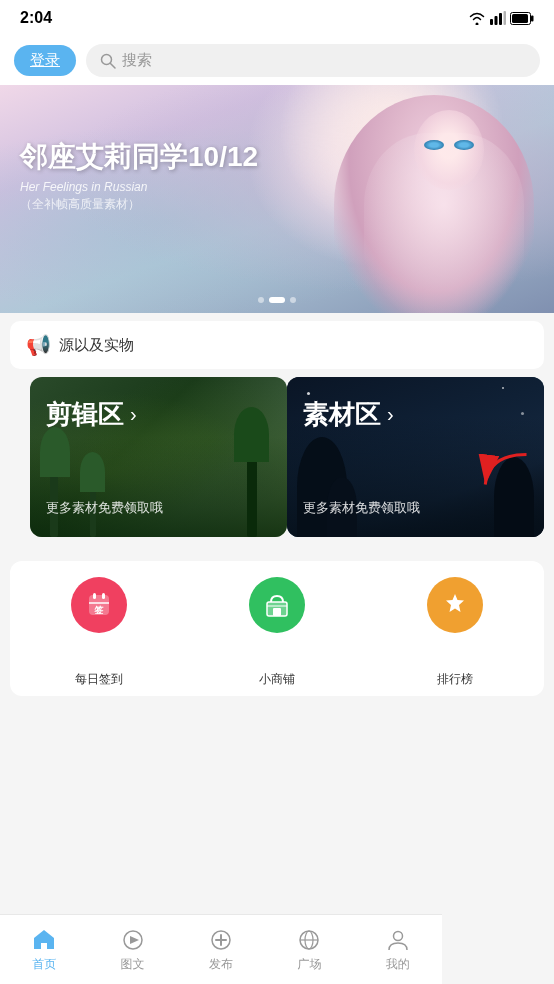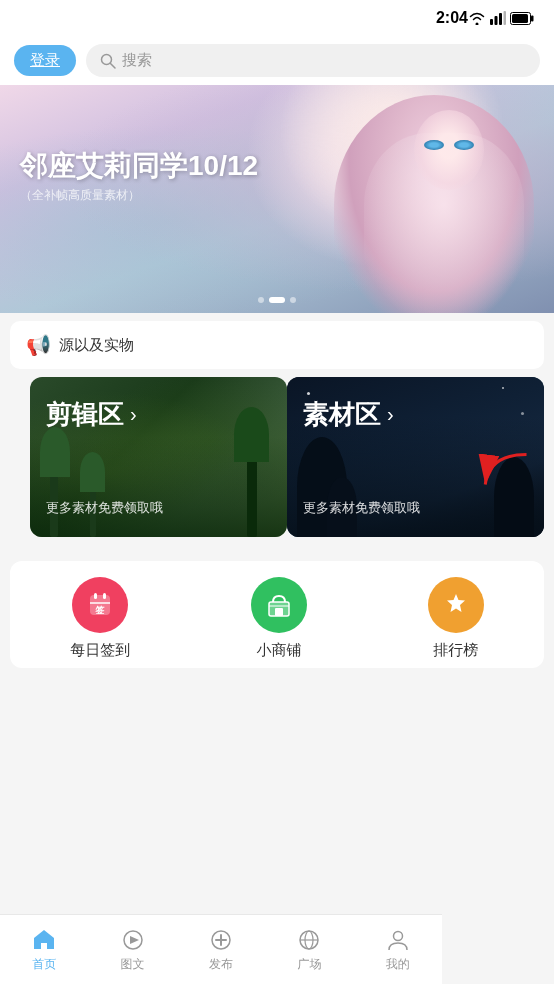--- a/index.html
+++ b/index.html
@@ -8,21 +8,21 @@
       width: 554px;
       min-height: 984px;
       font-family: -apple-system, 'PingFang SC', 'Helvetica Neue', sans-serif;
       background: #f5f5f5;
       overflow-x: hidden;
     }
 
     
     .status-bar {
       display: flex;
-      justify-content: flex-end;
+      justify-content: space-between;
       align-items: center;
       padding: 8px 20px;
       background: #fff;
       height: 36px;
     }
     .status-time {
       font-size: 16px;
       font-weight: 600;
       color: #000;
     }
@@ -239,22 +239,23 @@
       display: flex;
       align-items: center;
       justify-content: center;
       font-size: 28px;
     }
     .action-icon-1 { background: #f04060; }
     .action-icon-2 { background: #9050d0; }
     .action-icon-3 { background: #30c060; }
     .action-icon-4 { background: #f0a030; }
     .action-label {
-      font-size: 15px;
+      font-size: 12px;
       color: #333;
+      margin-top: 30px;
     }
 
     
     .bottom-nav {
       position: fixed;
       bottom: 0;
       left: 0;
       width: 442px;
       height: 70px;
       background: #fff;
@@ -362,20 +363,21 @@
       background:radial-gradient(ellipse at 50% 45%, rgba(255,235,235,0.9) 20%, rgba(245,215,225,0.6) 60%, transparent 80%);
       border-radius:50%;"></div>
 
     <div style="position:absolute;top:55px;right:80px;width:20px;height:10px;
       background:radial-gradient(ellipse at 50% 50%, #60b8e8 30%, #3080b0 70%);border-radius:50%;"></div>
     <div style="position:absolute;top:55px;right:110px;width:20px;height:10px;
       background:radial-gradient(ellipse at 50% 50%, #60b8e8 30%, #3080b0 70%);border-radius:50%;"></div>
   </div>
   <div class="banner-text-block">
     <div class="banner-title">邻座艾莉同学10/12</div>
+    <div class="banner-subtitle">Her Feelings in Russian</div>
     <div class="banner-subtitle2">（全补帧高质量素材）</div>
   </div>
   <div class="banner-dots">
     <div class="dot"></div>
     <div class="dot active"></div>
     <div class="dot"></div>
   </div>
 </div>
 
 <div class="notice-bar">

